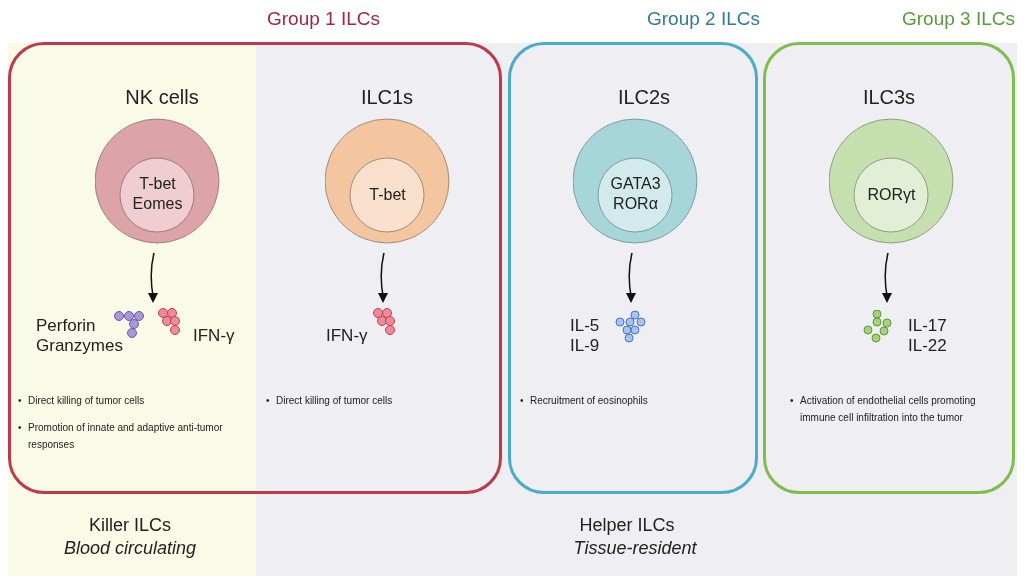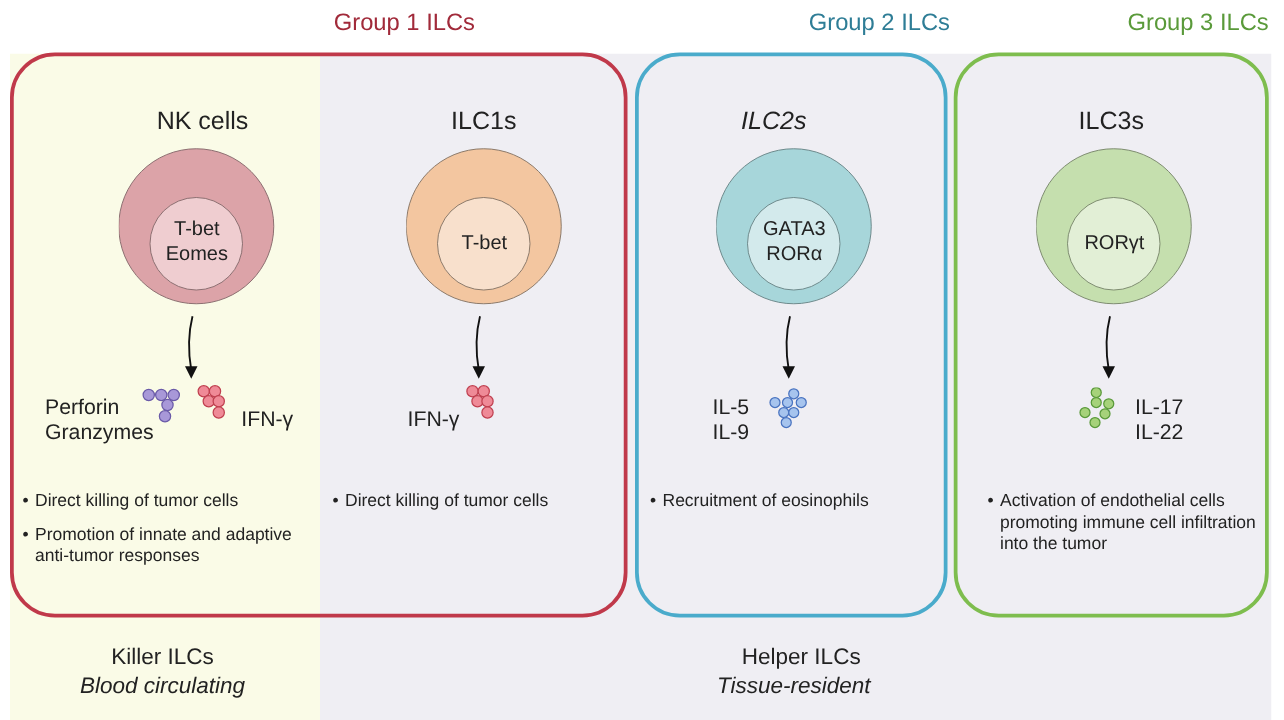--- a/index.html
+++ b/index.html
@@ -5,21 +5,21 @@
   html, body { margin: 0; padding: 0; background: #ffffff; }
   body { width: 1027px; height: 576px; position: relative; overflow: hidden;
          font-family: "Liberation Sans", sans-serif; color: #222; }
   .abs { position: absolute; }
   .bg-yellow { left: 8px; top: 43px; width: 248px; height: 533px; background: #fafbe7; }
   .bg-grey { left: 256px; top: 43px; width: 761px; height: 533px; background: #efeef3; }
   .group-title { top: 8px; font-size: 19px; text-align: right; }
   .box { border-width: 3px; border-style: solid; border-radius: 36px; box-sizing: border-box; }
   .cell-title { font-size: 20px; text-align: center; width: 250px; top: 86px; }
   svg.cell { position: absolute; }
-  .bullets { font-size: 14px; line-height: 17px; }
+  .bullets { font-size: 10px; line-height: 17px; }
   .bullet { position: relative; padding-left: 10px; margin-bottom: 10px; }
   .bullet::before { content: "•"; position: absolute; left: 0; }
   .bullet.muted { color: #9a9a9a; }
   .cyt-label { font-size: 17px; line-height: 20px; }
   .footer-title { font-size: 18px; text-align: center; }
   .footer-sub { font-size: 18px; font-style: italic; text-align: center; }
   .inner-text { font-size: 16px; line-height: 20px; text-align: center; }
 </style>
 </head>
 <body>
@@ -30,21 +30,21 @@
 <div class="abs group-title" style="left:140px;width:240px;color:#a12a3a;">Group 1 ILCs</div>
 <div class="abs group-title" style="left:510px;width:250px;color:#2e7d96;">Group 2 ILCs</div>
 <div class="abs group-title" style="left:765px;width:250px;color:#5a9a3a;">Group 3 ILCs</div>
 
 <div class="abs box" style="left:8px;top:42px;width:494px;height:452px;border-color:#c0394a;"></div>
 <div class="abs box" style="left:508px;top:42px;width:250px;height:452px;border-color:#4aabcb;"></div>
 <div class="abs box" style="left:763px;top:42px;width:252px;height:452px;border-color:#7ebd4e;"></div>
 
 <div class="abs cell-title" style="left:37px;">NK cells</div>
 <div class="abs cell-title" style="left:262px;">ILC1s</div>
-<div class="abs cell-title" style="left:494px;font-style:italic;">ILC2s</div>
+<div class="abs cell-title" style="left:519px;">ILC2s</div>
 <div class="abs cell-title" style="left:764px;">ILC3s</div>
 
 <svg class="cell" style="left:95px;top:118px;" width="134" height="200">
   <circle cx="62" cy="63" r="62" fill="#dca3a8" stroke="#8c6f71" stroke-width="0.8"></circle>
   <circle cx="62" cy="77" r="37" fill="#efcdd0" stroke="#8c6f71" stroke-width="0.8"></circle>
   <path d="M59 135 Q54 155 58 178" stroke="#111" stroke-width="1.5" fill="none"></path>
   <polygon points="53,175 63,175 58,185" fill="#111"></polygon>
 </svg>
 <div class="abs inner-text" style="left:120px;top:174px;width:75px;">
   <div>T-bet</div>
@@ -155,14 +155,14 @@
 </div>
 <div class="abs bullets" style="left:520px;top:392px;width:240px;">
   <div class="bullet">Recruitment of eosinophils</div>
 </div>
 <div class="abs bullets" style="left:790px;top:392px;width:215px;">
   <div class="bullet">Activation of endothelial cells promoting immune cell infiltration into the tumor</div>
 </div>
 
 <div class="abs footer-title" style="left:20px;top:515px;width:220px;">Killer ILCs</div>
 <div class="abs footer-sub" style="left:20px;top:538px;width:220px;">Blood circulating</div>
-<div class="abs footer-title" style="left:516px;top:515px;width:250px;">Helper ILCs</div>
+<div class="abs footer-title" style="left:502px;top:515px;width:250px;">Helper ILCs</div>
 <div class="abs footer-sub" style="left:510px;top:538px;width:250px;">Tissue-resident</div>
 
 </body></html>

